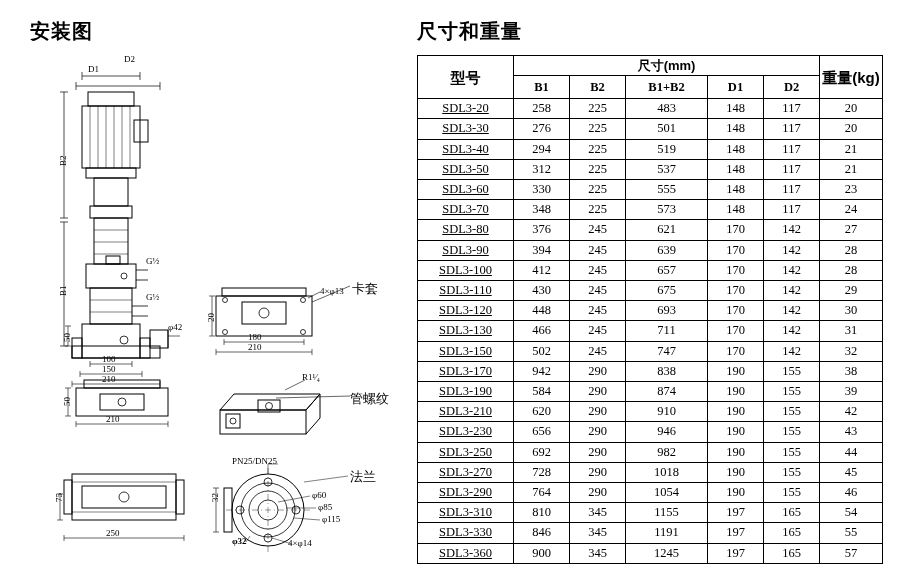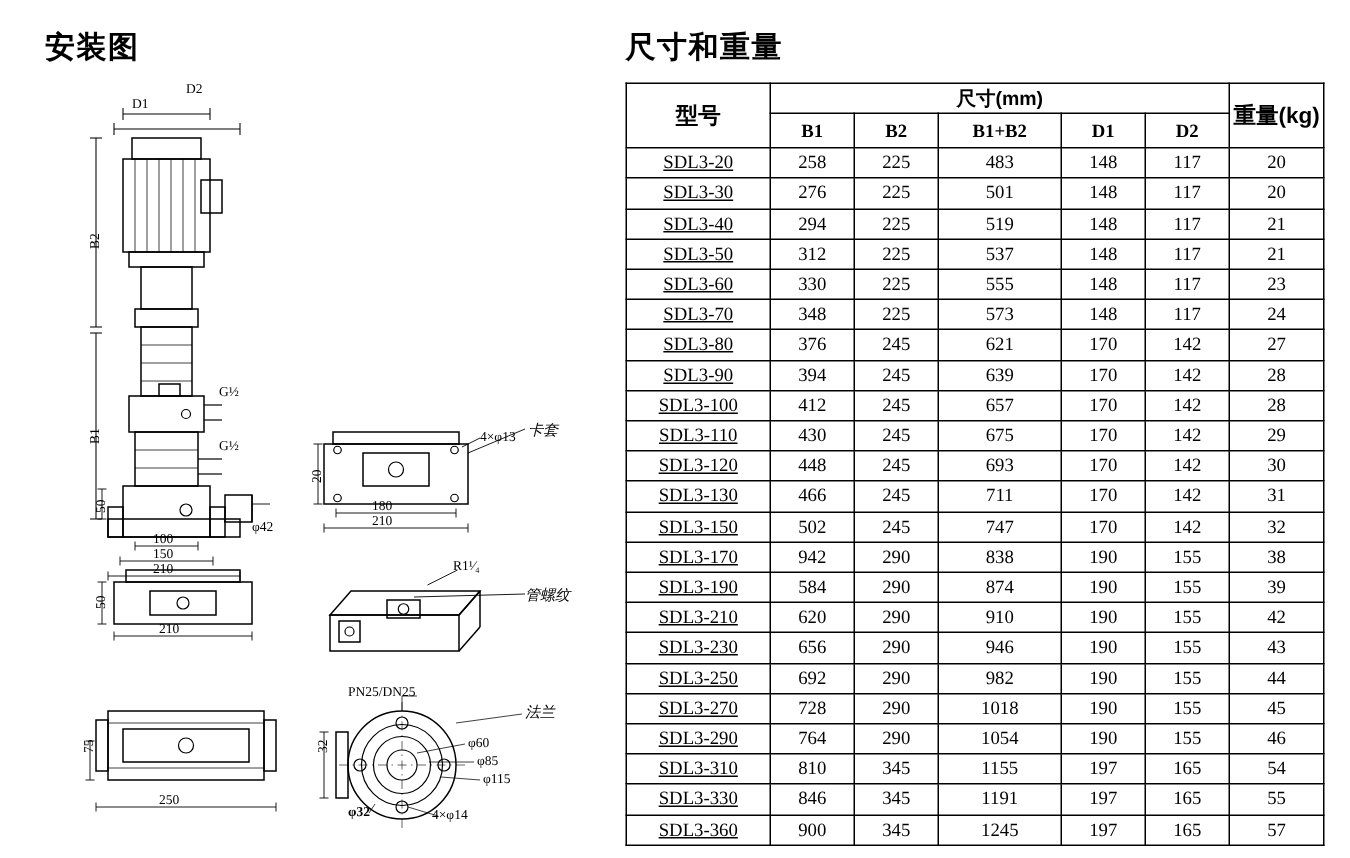--- a/index.html
+++ b/index.html
@@ -52,22 +52,21 @@
   }
   .lbl {
     position: absolute;
     font-family: "Liberation Serif", serif;
     font-size: 9px;
     color: #000;
     white-space: nowrap;
   }
   .lbl.cn {
     font-family: "Liberation Sans", sans-serif;
-    font-size: 10px;
-    font-style: italic;
+    font-size: 13px;
   }
   .vert {
     transform: rotate(-90deg);
     transform-origin: left top;
   }
   
   .table-wrap {
     position: absolute;
     left: 417px;
     top: 55px;
@@ -287,21 +286,21 @@
         </g>
       </svg>
 
       <div class="lbl" style="left:68px; top:14px;">D1</div>
       <div class="lbl" style="left:104px; top:4px;">D2</div>
       <div class="lbl vert" style="left:38px; top:116px;">B2</div>
       <div class="lbl vert" style="left:38px; top:246px;">B1</div>
       <div class="lbl" style="left:126px; top:206px;">G½</div>
       <div class="lbl" style="left:126px; top:242px;">G½</div>
       <div class="lbl vert" style="left:42px; top:292px;">50</div>
-      <div class="lbl" style="left:148px; top:296px;">φ42</div>
+      <div class="lbl" style="left:148px; top:272px;">φ42</div>
       <div class="lbl" style="left:82px; top:304px;">100</div>
       <div class="lbl" style="left:82px; top:314px;">150</div>
       <div class="lbl" style="left:82px; top:324px;">210</div>
       <div class="lbl cn" style="left:332px; top:230px;">卡套</div>
       <div class="lbl" style="left:300px; top:236px;">4×φ13</div>
       <div class="lbl vert" style="left:186px; top:272px;">20</div>
       <div class="lbl" style="left:228px; top:282px;">180</div>
       <div class="lbl" style="left:228px; top:292px;">210</div>
       <div class="lbl vert" style="left:42px; top:356px;">50</div>
       <div class="lbl" style="left:86px; top:364px;">210</div>

